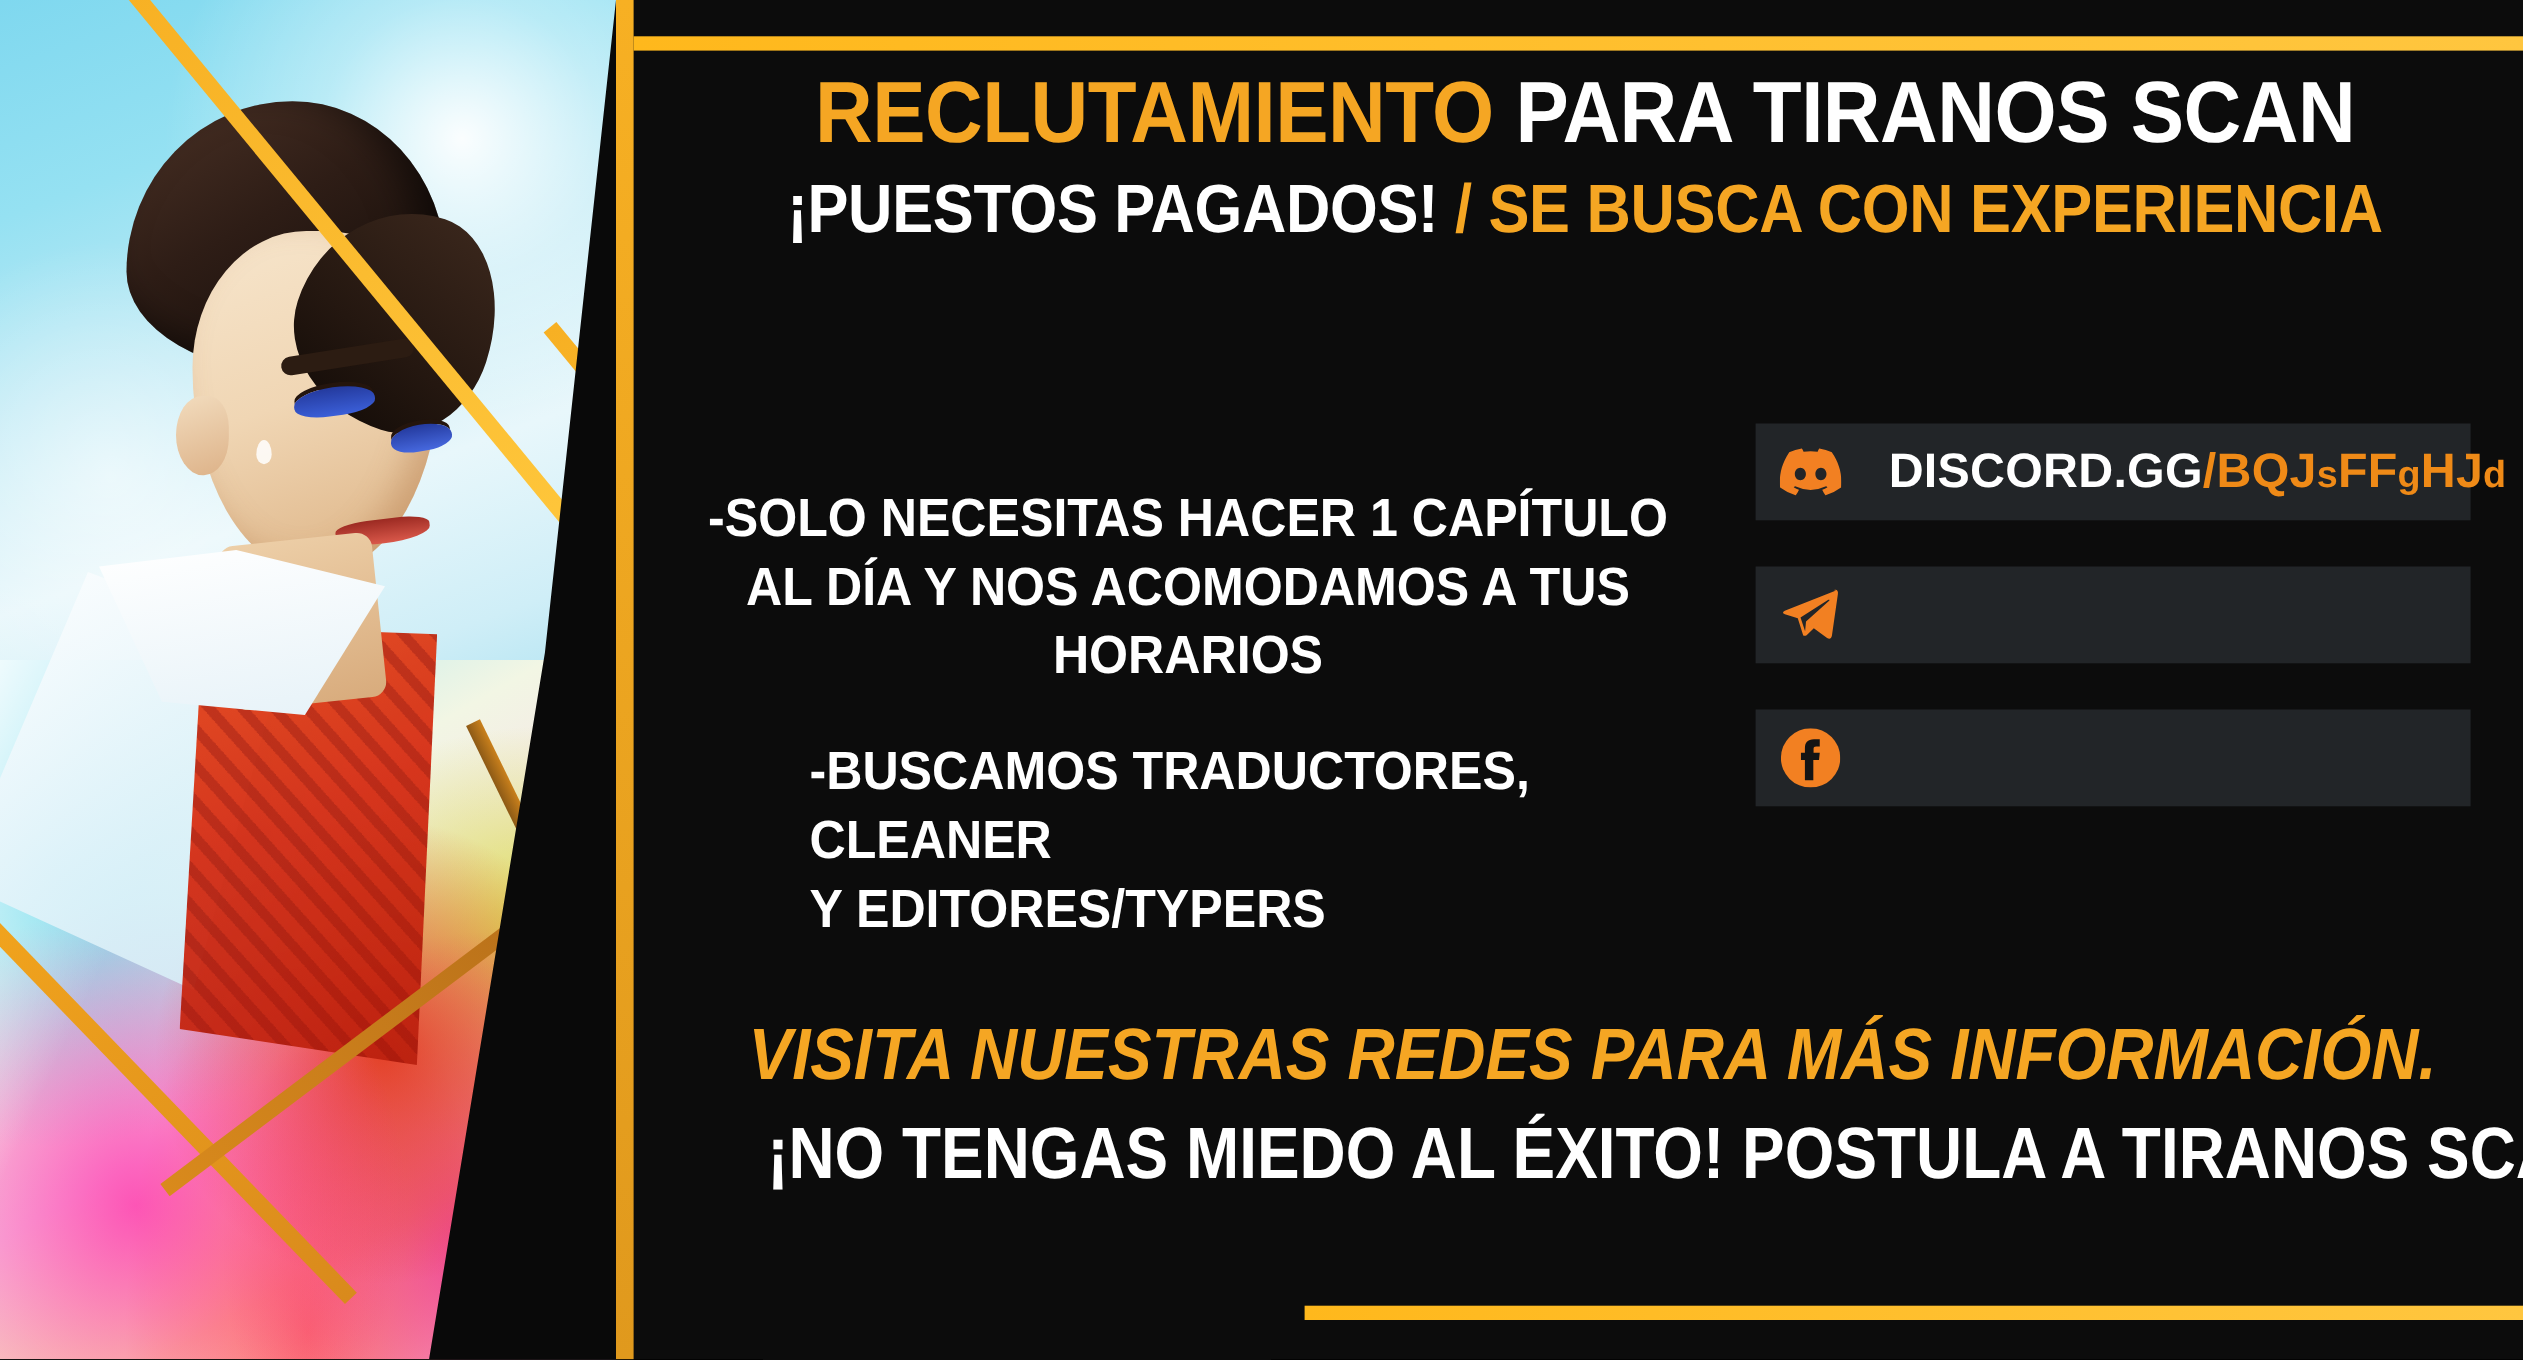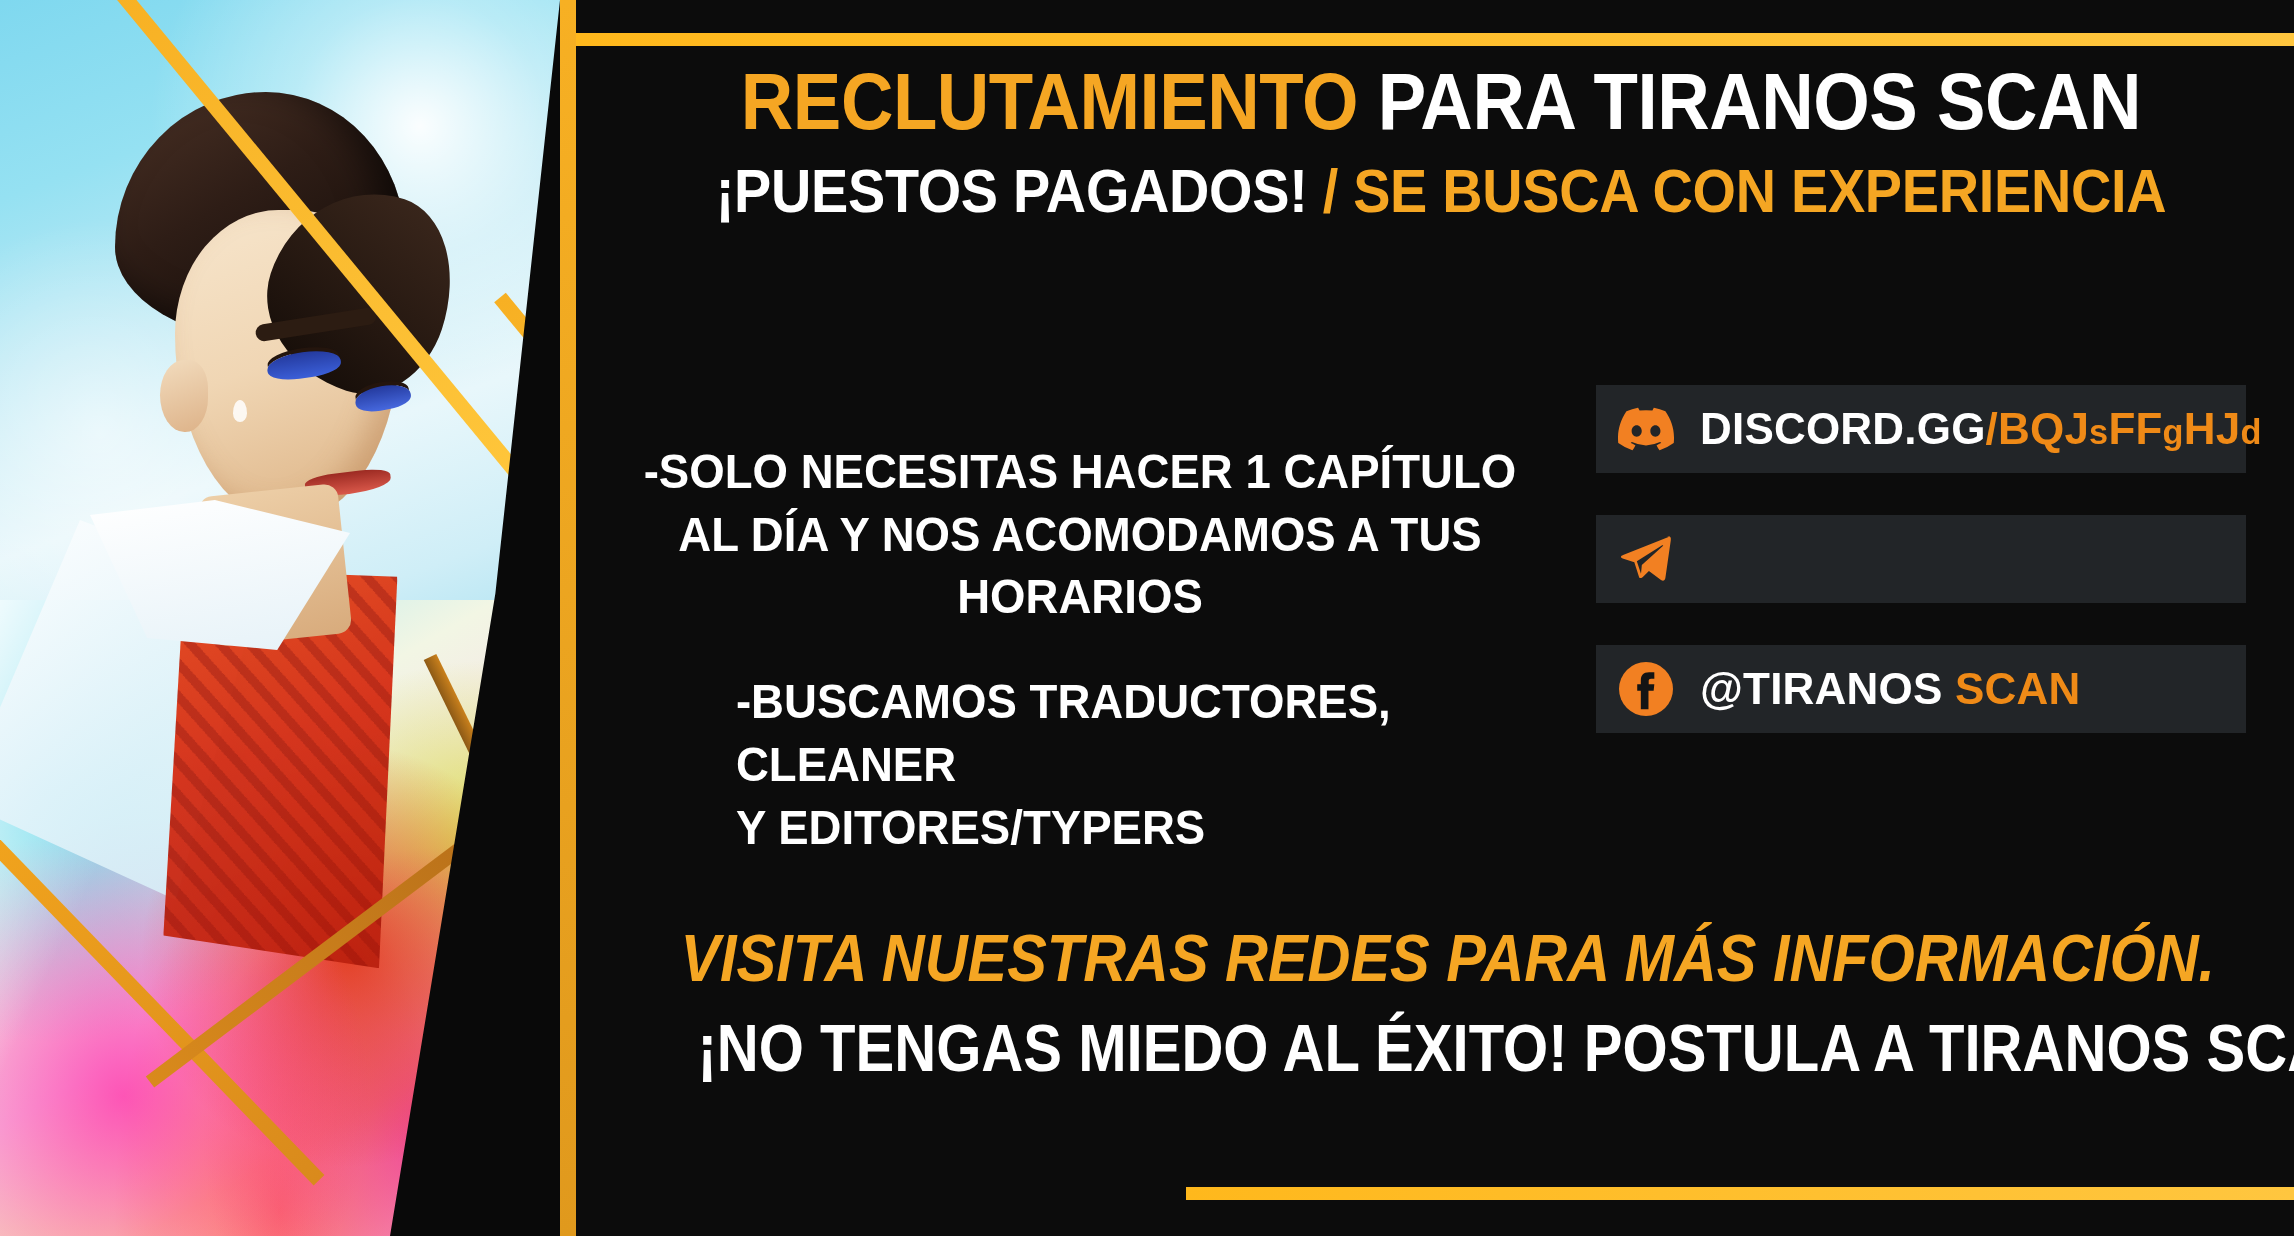--- a/index.html
+++ b/index.html
@@ -98,21 +98,21 @@
   
   .body-copy{position:absolute;left:600px;top:440px;width:960px;text-align:center;
     font-family:"Liberation Sans Narrow","Liberation Sans",sans-serif;
     font-weight:700;color:#fff;font-size:49px;line-height:1.28;
     transform:scaleX(.93);transform-origin:center top;}
   .body-copy .para{margin-bottom:42px;}
   .para-2{text-align:left;padding-left:110px;}
 
   
   .contacts{position:absolute;left:1596px;top:385px;width:650px;}
-  .contact{display:flex;align-items:center;gap:26px;background:#222528;
+  .contact{display:flex;align-items:center;gap:43px;background:#222528;
     height:88px;padding:0 22px;margin-bottom:42px;box-sizing:border-box;}
   .c-icon{flex:0 0 auto;width:56px;height:56px;display:flex;align-items:center;justify-content:center;}
   .c-text{font-family:"Liberation Sans Narrow","Liberation Sans",sans-serif;
     font-weight:700;font-size:44px;color:#fff;white-space:nowrap;letter-spacing:.2px;}
   .c-code{color:#ef8a17;}
   .c-code .sm{font-size:.78em;}
 
   
   .cta1{position:absolute;left:596px;top:920px;width:1690px;text-align:center;
     font-family:"Liberation Sans Narrow","Liberation Sans",sans-serif;
@@ -190,21 +190,20 @@
       </span>
     </div>
 
     <div class="contact">
       <span class="c-icon">
         <svg width="54" height="54" viewBox="0 0 24 24">
             <circle cx="12" cy="12" r="12" fill="#f28022"></circle>
             <path fill="#141414" d="M15.4 12.8h-2.3V21h-3.4v-8.2H8.1V9.9h1.6V8.2c0-2.3 1-3.7 3.7-3.7h2.3v2.9h-1.4c-1 0-1.1.4-1.1 1.1v1.4h2.5l-.3 2.9z"></path>
           </svg>
       </span>
-      <span class="c-text"><span>@TIRANOS</span>&nbsp;<span class="c-code">SCAN</span></span>
     </div>
 
   </div>
 
   <div class="cta1">VISITA NUESTRAS REDES PARA MÁS INFORMACIÓN.</div>
   <div class="cta2">¡NO TENGAS MIEDO AL ÉXITO! POSTULA A TIRANOS SCAN.</div>
 
 </div>
 
 </body></html>

